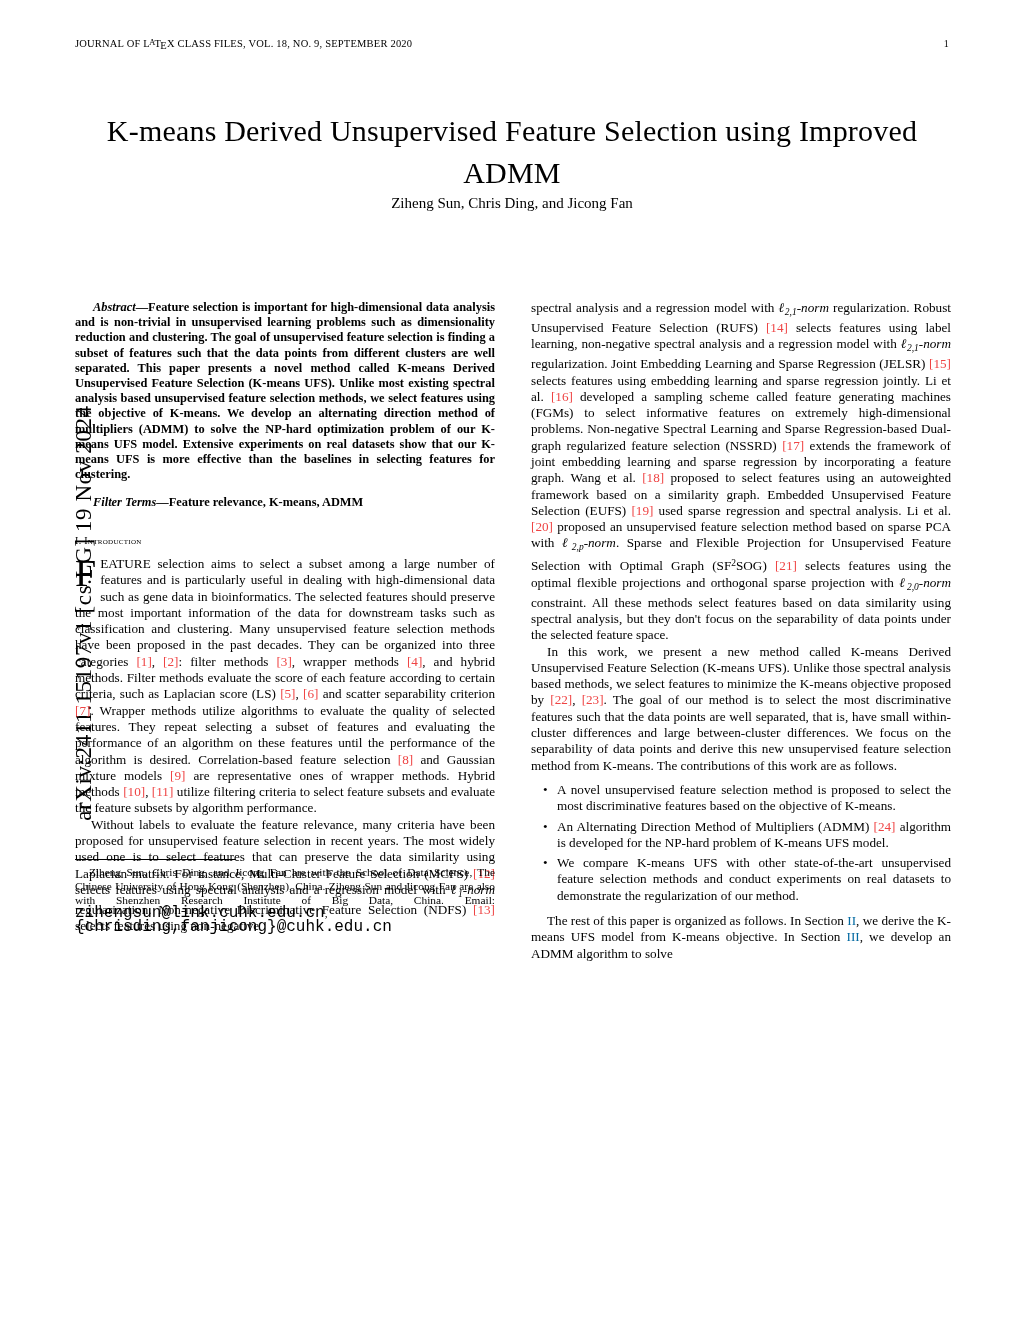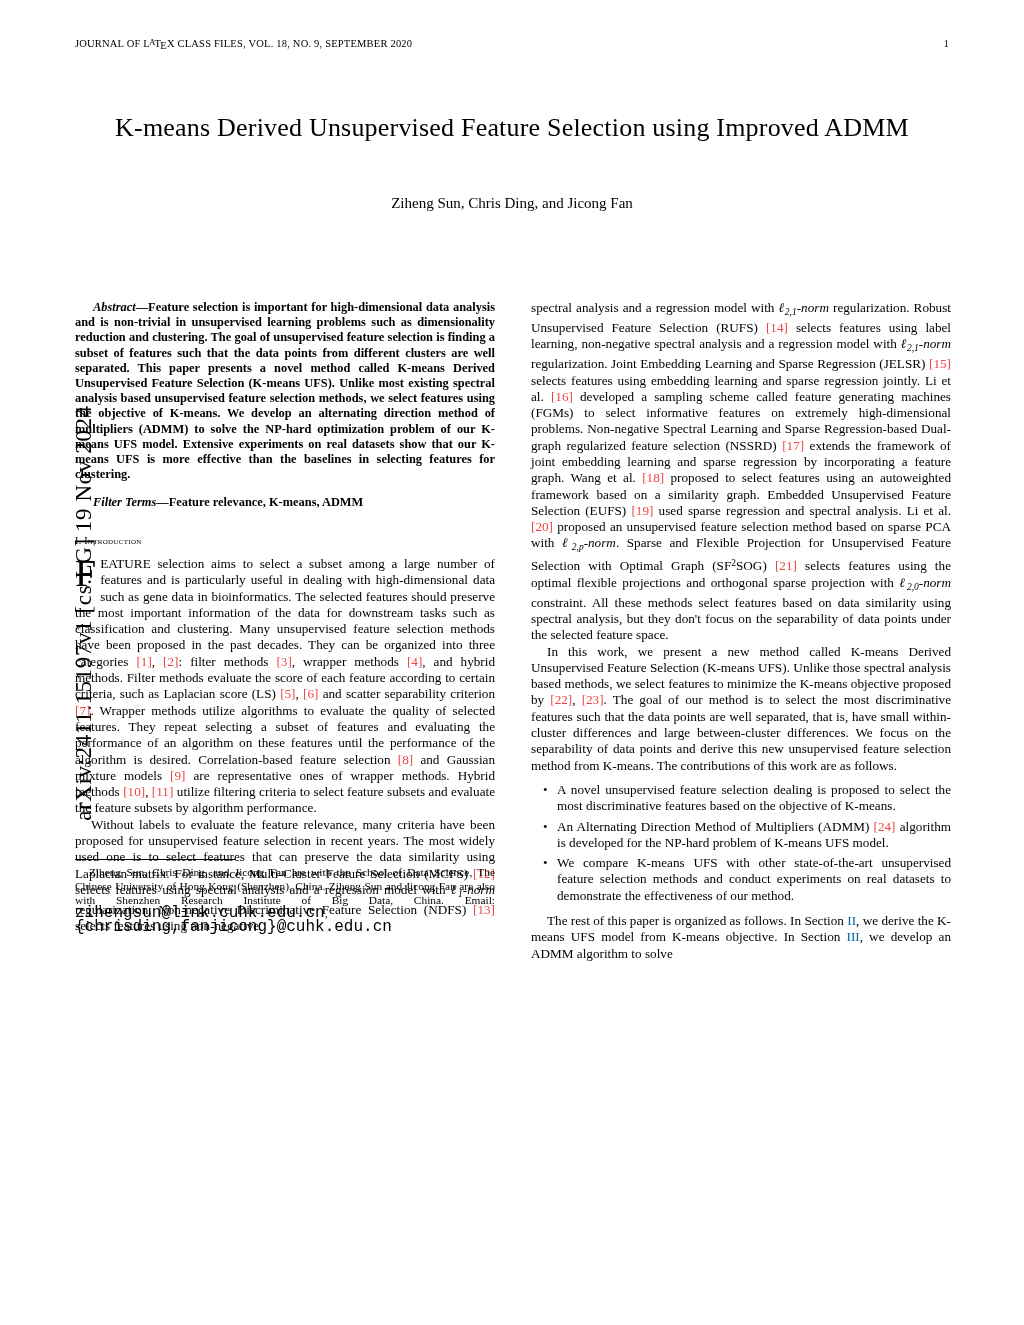--- a/index.html
+++ b/index.html
@@ -52,21 +52,21 @@
   }
   .runhead .left { font-variant: small-caps; }
   .runhead .right { font-size: 10px; }
 
   .title {
     position: absolute;
     left: 75px;
     top: 90px;
     width: 874px;
     text-align: center;
-    font-size: 26px;
+    font-size: 30px;
     line-height: 42px;
     font-weight: normal;
     letter-spacing: 0.2px;
   }
   .authors {
     position: absolute;
     left: 75px;
     top: 195px;
     width: 874px;
     text-align: center;
@@ -224,22 +224,22 @@
 
     </div>
 
     <div class="col right">
 
       <p class="noindent"><span>spectral analysis and a regression model with </span><span class="mathit">ℓ<span class="sub">2,1</span>-norm</span><span> regularization. Robust Unsupervised Feature Selection (RUFS) </span><span class="cite">[14]</span><span> selects features using label learning, non-negative spectral analysis and a regression model with </span><span class="mathit">ℓ<span class="sub">2,1</span>-norm</span><span> regularization. Joint Embedding Learning and Sparse Regression (JELSR) </span><span class="cite">[15]</span><span> selects features using embedding learning and sparse regression jointly. Li et al. </span><span class="cite">[16]</span><span> developed a sampling scheme called feature generating machines (FGMs) to select informative features on extremely high-dimensional problems. Non-negative Spectral Learning and Sparse Regression-based Dual-graph regularized feature selection (NSSRD) </span><span class="cite">[17]</span><span> extends the framework of joint embedding learning and sparse regression by incorporating a feature graph. Wang et al. </span><span class="cite">[18]</span><span> proposed to select features using an autoweighted framework based on a similarity graph. Embedded Unsupervised Feature Selection (EUFS) </span><span class="cite">[19]</span><span> used sparse regression and spectral analysis. Li et al. </span><span class="cite">[20]</span><span> proposed an unsupervised feature selection method based on sparse PCA with </span><span class="mathit">ℓ<span class="sub">2,p</span>-norm</span><span>. Sparse and Flexible Projection for Unsupervised Feature Selection with Optimal Graph (SF</span><span class="sup">2</span><span>SOG) </span><span class="cite">[21]</span><span> selects features using the optimal flexible projections and orthogonal sparse projection with </span><span class="mathit">ℓ<span class="sub">2,0</span>-norm</span><span> constraint. All these methods select features based on data similarity using spectral analysis, but they don't focus on the separability of data points under the selected feature space.</span></p>
 
       <p><span>In this work, we present a new method called K-means Derived Unsupervised Feature Selection (K-means UFS). Unlike those spectral analysis based methods, we select features to minimize the K-means objective proposed by </span><span class="cite">[22]</span><span>, </span><span class="cite">[23]</span><span>. The goal of our method is to select the most discriminative features such that the data points are well separated, that is, have small within-cluster differences and large between-cluster differences. We focus on the separability of data points and derive this new unsupervised feature selection method from K-means. The contributions of this work are as follows.</span></p>
 
       <ul class="bullets">
-        <li><span>A novel unsupervised feature selection dealing is proposed to select the most discriminative features based on the objective of K-means.</span><span class="cite"></span><span></span></li>
+        <li><span>A novel unsupervised feature selection method is proposed to select the most discriminative features based on the objective of K-means.</span><span class="cite"></span><span></span></li>
         <li><span>An Alternating Direction Method of Multipliers (ADMM) </span><span class="cite">[24]</span><span> algorithm is developed for the NP-hard problem of K-means UFS model.</span></li>
-        <li><span>We compare K-means UFS with other state-of-the-art unsupervised feature selection methods and conduct experiments on real datasets to demonstrate the effectiveness of our method.</span><span class="cite"></span><span></span></li>
+        <li><span>We compare K-means UFS with other state-of-the-art unsupervised feature selection methods and conduct experiments on real datasets to demonstrate the regularization of our method.</span><span class="cite"></span><span></span></li>
       </ul>
 
       <p class="gap"><span>The rest of this paper is organized as follows. In Section </span><span class="ref-green">II</span><span>, we derive the K-means UFS model from K-means objective. In Section </span><span class="ref-green">III</span><span>, we develop an ADMM algorithm to solve</span></p>
 
     </div>
   </div>
 </div>
 
 </body></html>

